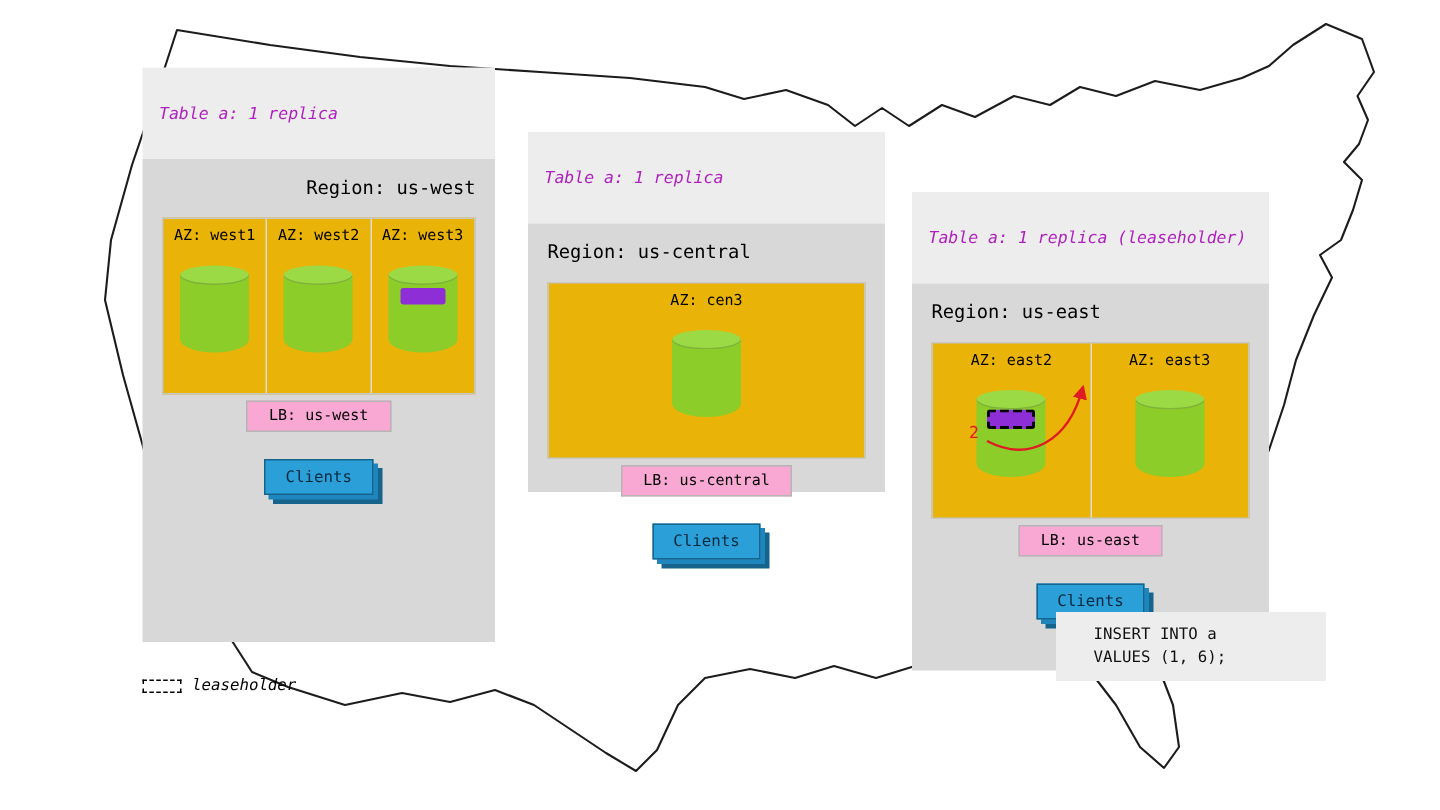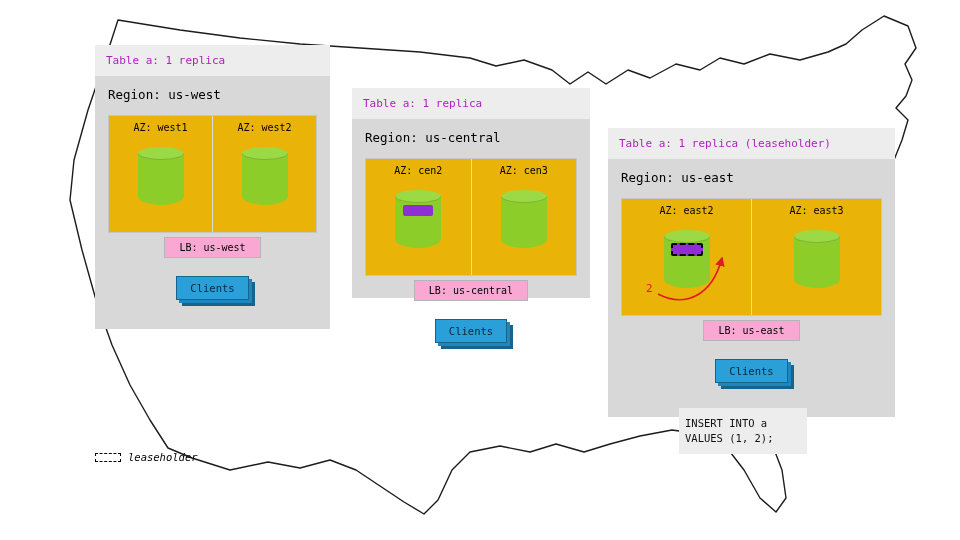--- a/index.html
+++ b/index.html
@@ -6,23 +6,24 @@
   body{
     width:960px;height:540px;position:relative;background:#ffffff;
     font-family:"DejaVu Sans Mono","Liberation Mono",monospace;
     overflow:hidden;
   }
   .map-svg{position:absolute;left:0;top:0;z-index:0;pointer-events:none;}
 
   .panel{position:absolute;z-index:2;}
   .strip{
     background:var(--strip-gray,#ededed);
-    padding:9px 11px;font-size:11px;line-height:13px;
+    padding:24px 11px;font-size:11px;line-height:13px;
     color:var(--purple-text,#b01fc0);
     white-space:nowrap;
+    font-style:italic;
   }
   .panel-body{background:var(--panel-gray,#d8d8d8);}
   .region-title{padding:11px 13px 9px;font-size:12.5px;color:#000;}
   .az-box{
     background:#eab308;border:1px solid #c6c6c6;
     margin:4px 13px;height:118px;display:flex;box-sizing:border-box;
   }
   .az-col{
     flex:1;display:flex;flex-direction:column;align-items:center;
     padding-top:6px;border-right:1px solid #dcdcdc;
@@ -60,22 +61,22 @@
     box-shadow:3px 3px 0 #1f86bd,6px 6px 0 var(--clients-blue-dark,#16638c);
   }
 
   .annotation-2{
     position:absolute;left:646px;top:282px;z-index:4;
     color:var(--arrow-red,#e01b24);font-size:11px;
   }
   .arrow-overlay{position:absolute;left:630px;top:228px;z-index:4;pointer-events:none;}
 
   .insert-box{
-    position:absolute;left:679px;top:408px;width:128px;box-sizing:border-box;
-    background:var(--strip-gray,#ededed);padding:8px 6px;z-index:2;
+    position:absolute;left:704px;top:408px;width:180px;box-sizing:border-box;
+    background:var(--strip-gray,#ededed);padding:8px 25px;z-index:2;
     font-size:10.5px;line-height:15px;color:#111;
   }
   .legend{
     position:absolute;left:95px;top:451px;z-index:2;
     display:flex;align-items:center;gap:7px;font-size:10.5px;color:#000;font-style:italic;
   }
   .legend-swatch{
     width:26px;height:9px;background:#fff;border:1.5px dashed #000;box-sizing:border-box;
   }
 </style>
@@ -83,72 +84,72 @@
 <body style="--purple-text: #b01fc0; --range-purple: #8e2ed6; --replica-green: #8ccd2a; --replica-green-top: #9cda45; --clients-blue: #2b9fd8; --clients-blue-dark: #16638c; --panel-gray: #d8d8d8; --strip-gray: #ededed; --arrow-red: #e01b24;">
 
 <svg class="map-svg" width="960" height="540" viewBox="0 0 960 540">
   <path d="M118,20 L180,30 L240,38 L300,44 L360,48 L420,52 L470,58 L496,66 L524,60 L552,70 L570,84 L588,72 L606,84 L628,70 L650,78 L676,64 L700,70 L720,58 L744,64 L770,54 L800,60 L828,52 L846,44 L862,30 L884,16 L908,26 L916,48 L905,64 L912,80 L906,96 L896,108 L908,120 L902,140 L894,160 L880,170 L888,185 L876,210 L864,240 L856,270 L846,300 L832,330 L816,356 L796,380 L776,400 L758,420 L772,444 L782,470 L786,498 L776,512 L760,498 L744,470 L724,444 L700,434 L672,430 L640,436 L610,444 L584,452 L556,444 L530,452 L500,446 L470,452 L452,470 L438,500 L424,514 L404,502 L380,486 L356,470 L330,460 L300,468 L268,462 L230,470 L192,458 L168,448 L150,420 L130,385 L112,345 L96,300 L82,250 L70,200 L74,160 L88,110 L105,60 Z" fill="none" stroke="#1c1c1c" stroke-width="1.4" stroke-linejoin="round"></path>
 </svg>
 
 <div class="panel" style="left:95px;top:45px;width:235px;">
   <div class="strip">
     <span>Table a: 1 replica</span>
   </div>
-  <div class="panel-body" style="height:253px;">
+  <div class="panel-body" style="height:322px;text-align:right;">
     <div class="region-title">Region: us-west</div>
     <div class="az-box">
       <div class="az-col">
         <div class="az-label">AZ: west1</div>
         <div class="cylinder">
           <div class="cyl-top"></div>
           <div class="cyl-body"></div>
         </div>
       </div>
       <div class="az-col">
         <div class="az-label">AZ: west2</div>
         <div class="cylinder">
           <div class="cyl-top"></div>
           <div class="cyl-body"></div>
         </div>
       </div>
+      <div class="az-col">
+        <div class="az-label">AZ: west3</div>
+        <div class="cylinder">
+          <div class="cyl-top"></div>
+          <div class="cyl-body"></div>
+        <div class="range-marker replica"></div>
+          </div>
+      </div>
     </div>
     <div class="lb-box">LB: us-west</div>
     <div class="clients-btn">Clients</div>
   </div>
 </div>
 
 <div class="panel" style="left:352px;top:88px;width:238px;">
   <div class="strip">
     <span>Table a: 1 replica</span>
   </div>
   <div class="panel-body" style="height:179px;">
     <div class="region-title">Region: us-central</div>
     <div class="az-box">
       <div class="az-col">
-        <div class="az-label">AZ: cen2</div>
-        <div class="cylinder">
-          <div class="cyl-top"></div>
-          <div class="cyl-body"></div>
-        <div class="range-marker replica"></div>
-          </div>
-      </div>
-      <div class="az-col">
         <div class="az-label">AZ: cen3</div>
         <div class="cylinder">
           <div class="cyl-top"></div>
           <div class="cyl-body"></div>
         </div>
       </div>
     </div>
     <div class="lb-box">LB: us-central</div>
     <div class="clients-btn">Clients</div>
   </div>
 </div>
 
-<div class="panel" style="left:608px;top:128px;width:287px;">
+<div class="panel" style="left:608px;top:128px;width:238px;">
   <div class="strip">
     <span>Table a: 1 replica (leaseholder)</span>
   </div>
   <div class="panel-body" style="height:258px;">
     <div class="region-title">Region: us-east</div>
     <div class="az-box">
       <div class="az-col">
         <div class="az-label">AZ: east2</div>
         <div class="cylinder">
           <div class="cyl-top"></div>
@@ -174,19 +175,19 @@
   <defs>
     <marker id="arrowhead" markerWidth="7" markerHeight="7" refX="5" refY="3" orient="auto">
       <path d="M0,0 L6,3 L0,6 Z" fill="#e01b24"></path>
     </marker>
   </defs>
   <path d="M28,66 C55,80 82,68 92,30" fill="none" stroke="#e01b24" stroke-width="1.6" marker-end="url(#arrowhead)"></path>
 </svg>
 
 <div class="insert-box">
   <div>INSERT INTO a</div>
-  <div>VALUES (1, 2);</div>
+  <div>VALUES (1, 6);</div>
 </div>
 
 <div class="legend">
   <div class="legend-swatch"></div>
   <span>leaseholder</span>
 </div>
 
 </body></html>

